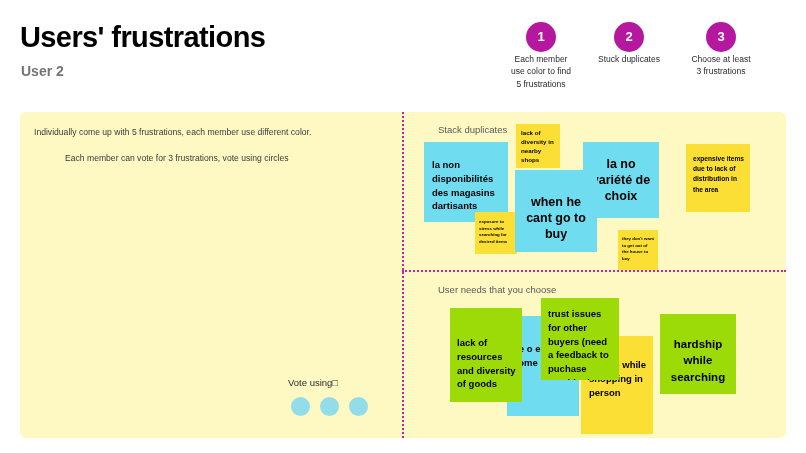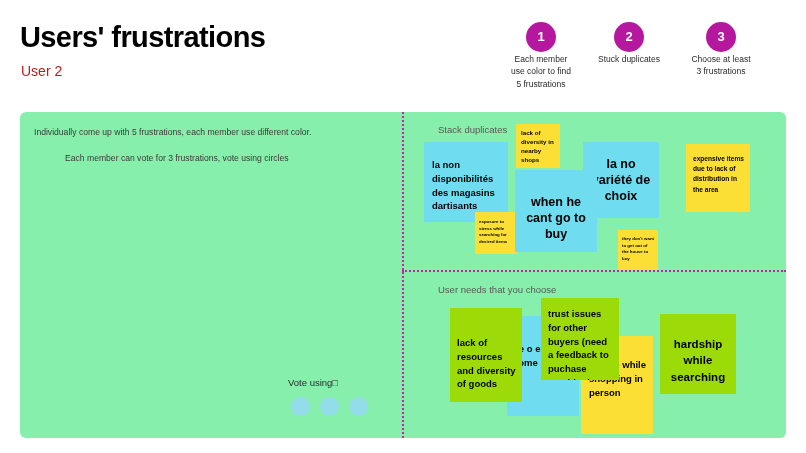--- a/index.html
+++ b/index.html
@@ -26,22 +26,22 @@
     letter-spacing: -0.6px;
     color: #000000;
     line-height: 1.05;
     text-align: right;
   }
   #page-subtitle {
     position: absolute;
     left: 21px;
     top: 63px;
     font-size: 14px;
-    color: #b91c1c;
-    font-weight: normal;
+    color: #737373;
+    font-weight: bold;
   }
 
   
   .step {
     position: absolute;
     top: 22px;
     width: 120px;
     text-align: center;
   }
   .step-1 { left: 481px; }
@@ -67,21 +67,21 @@
     white-space: pre-line;
   }
 
   
   #board {
     position: absolute;
     left: 20px;
     top: 112px;
     width: 766px;
     height: 326px;
-    background: #86efac;
+    background: #fef9c3;
     border-radius: 6px;
   }
 
   .divider-v {
     position: absolute;
     left: 382px;
     top: 0px;
     width: 0;
     height: 326px;
     border-left: 2px dotted #c026a8;

